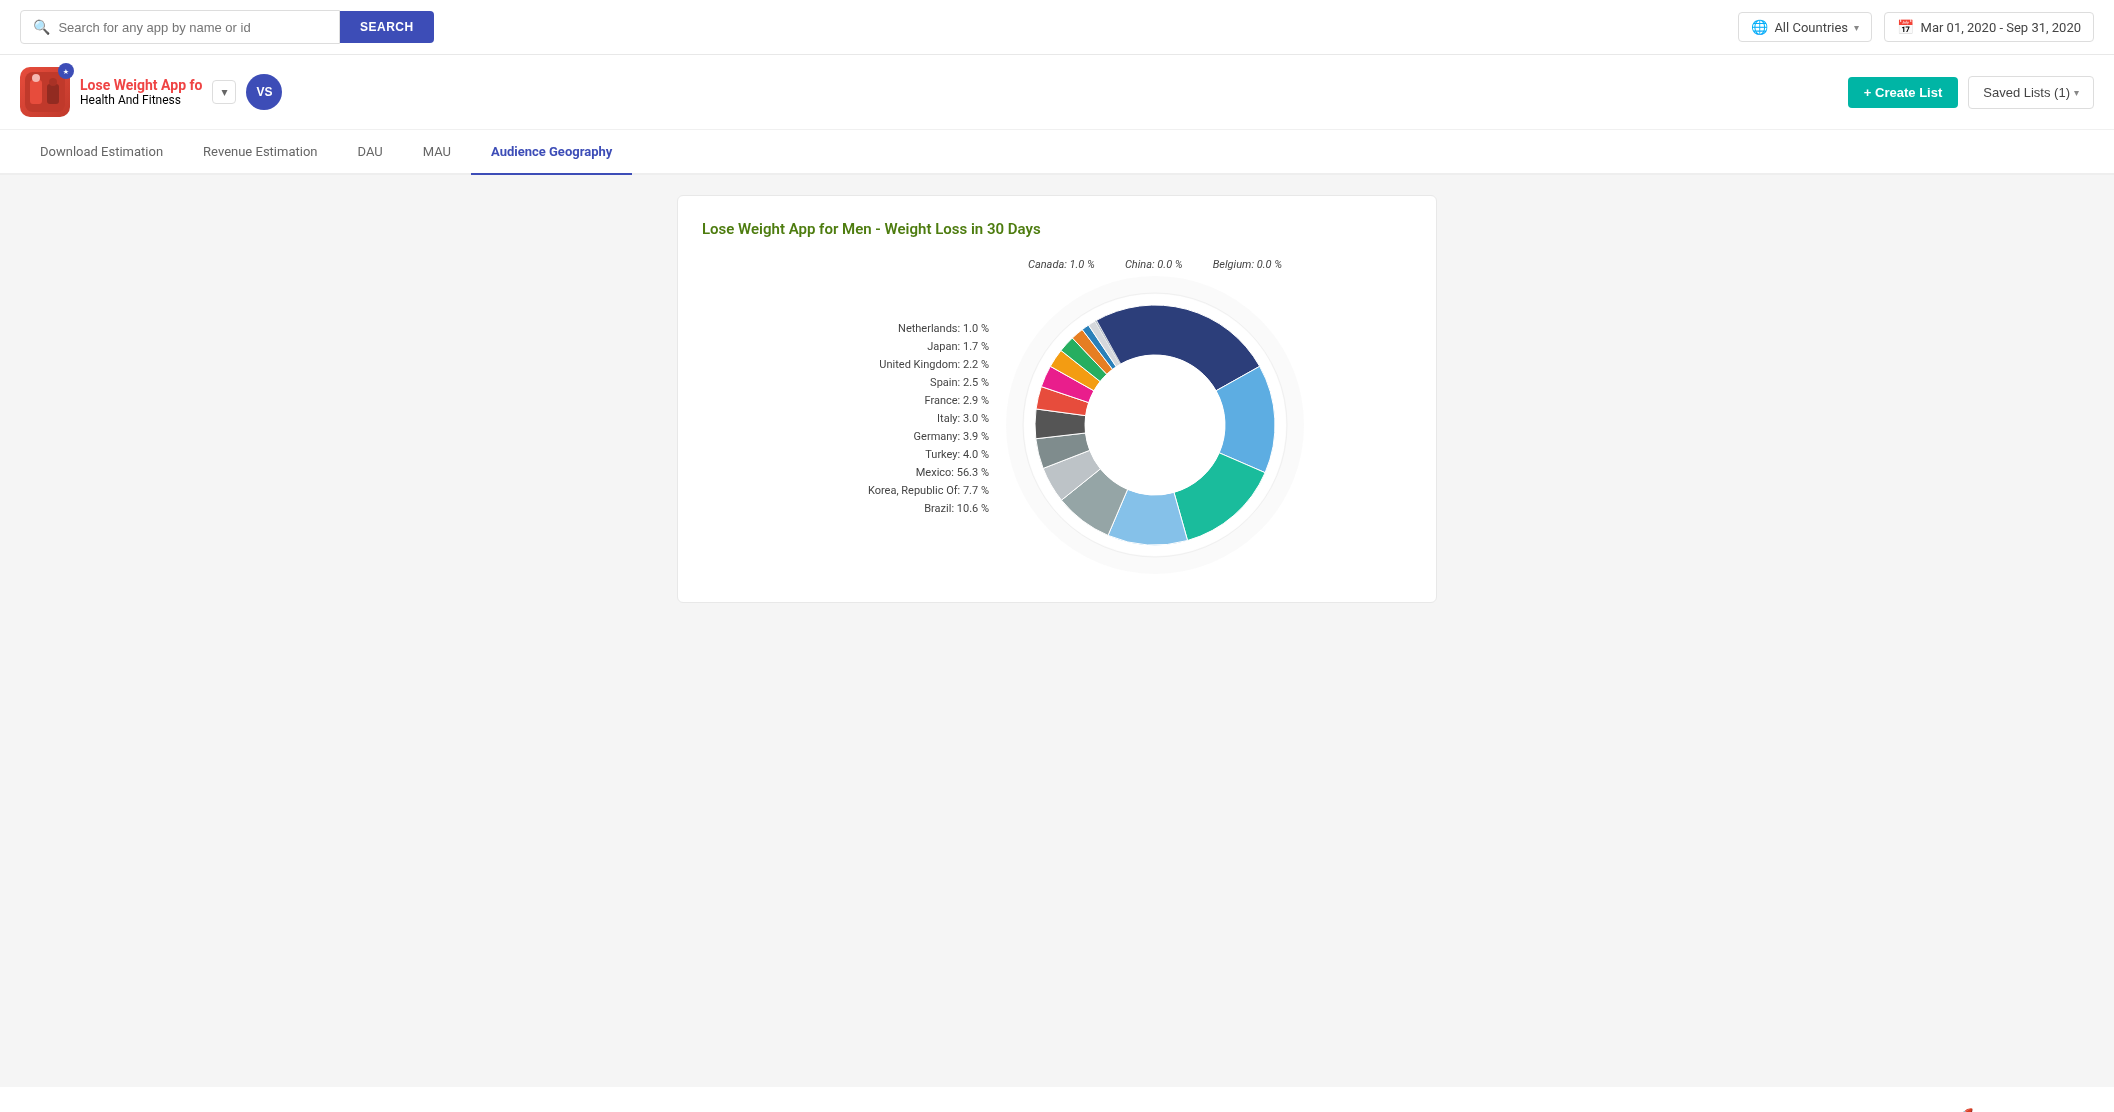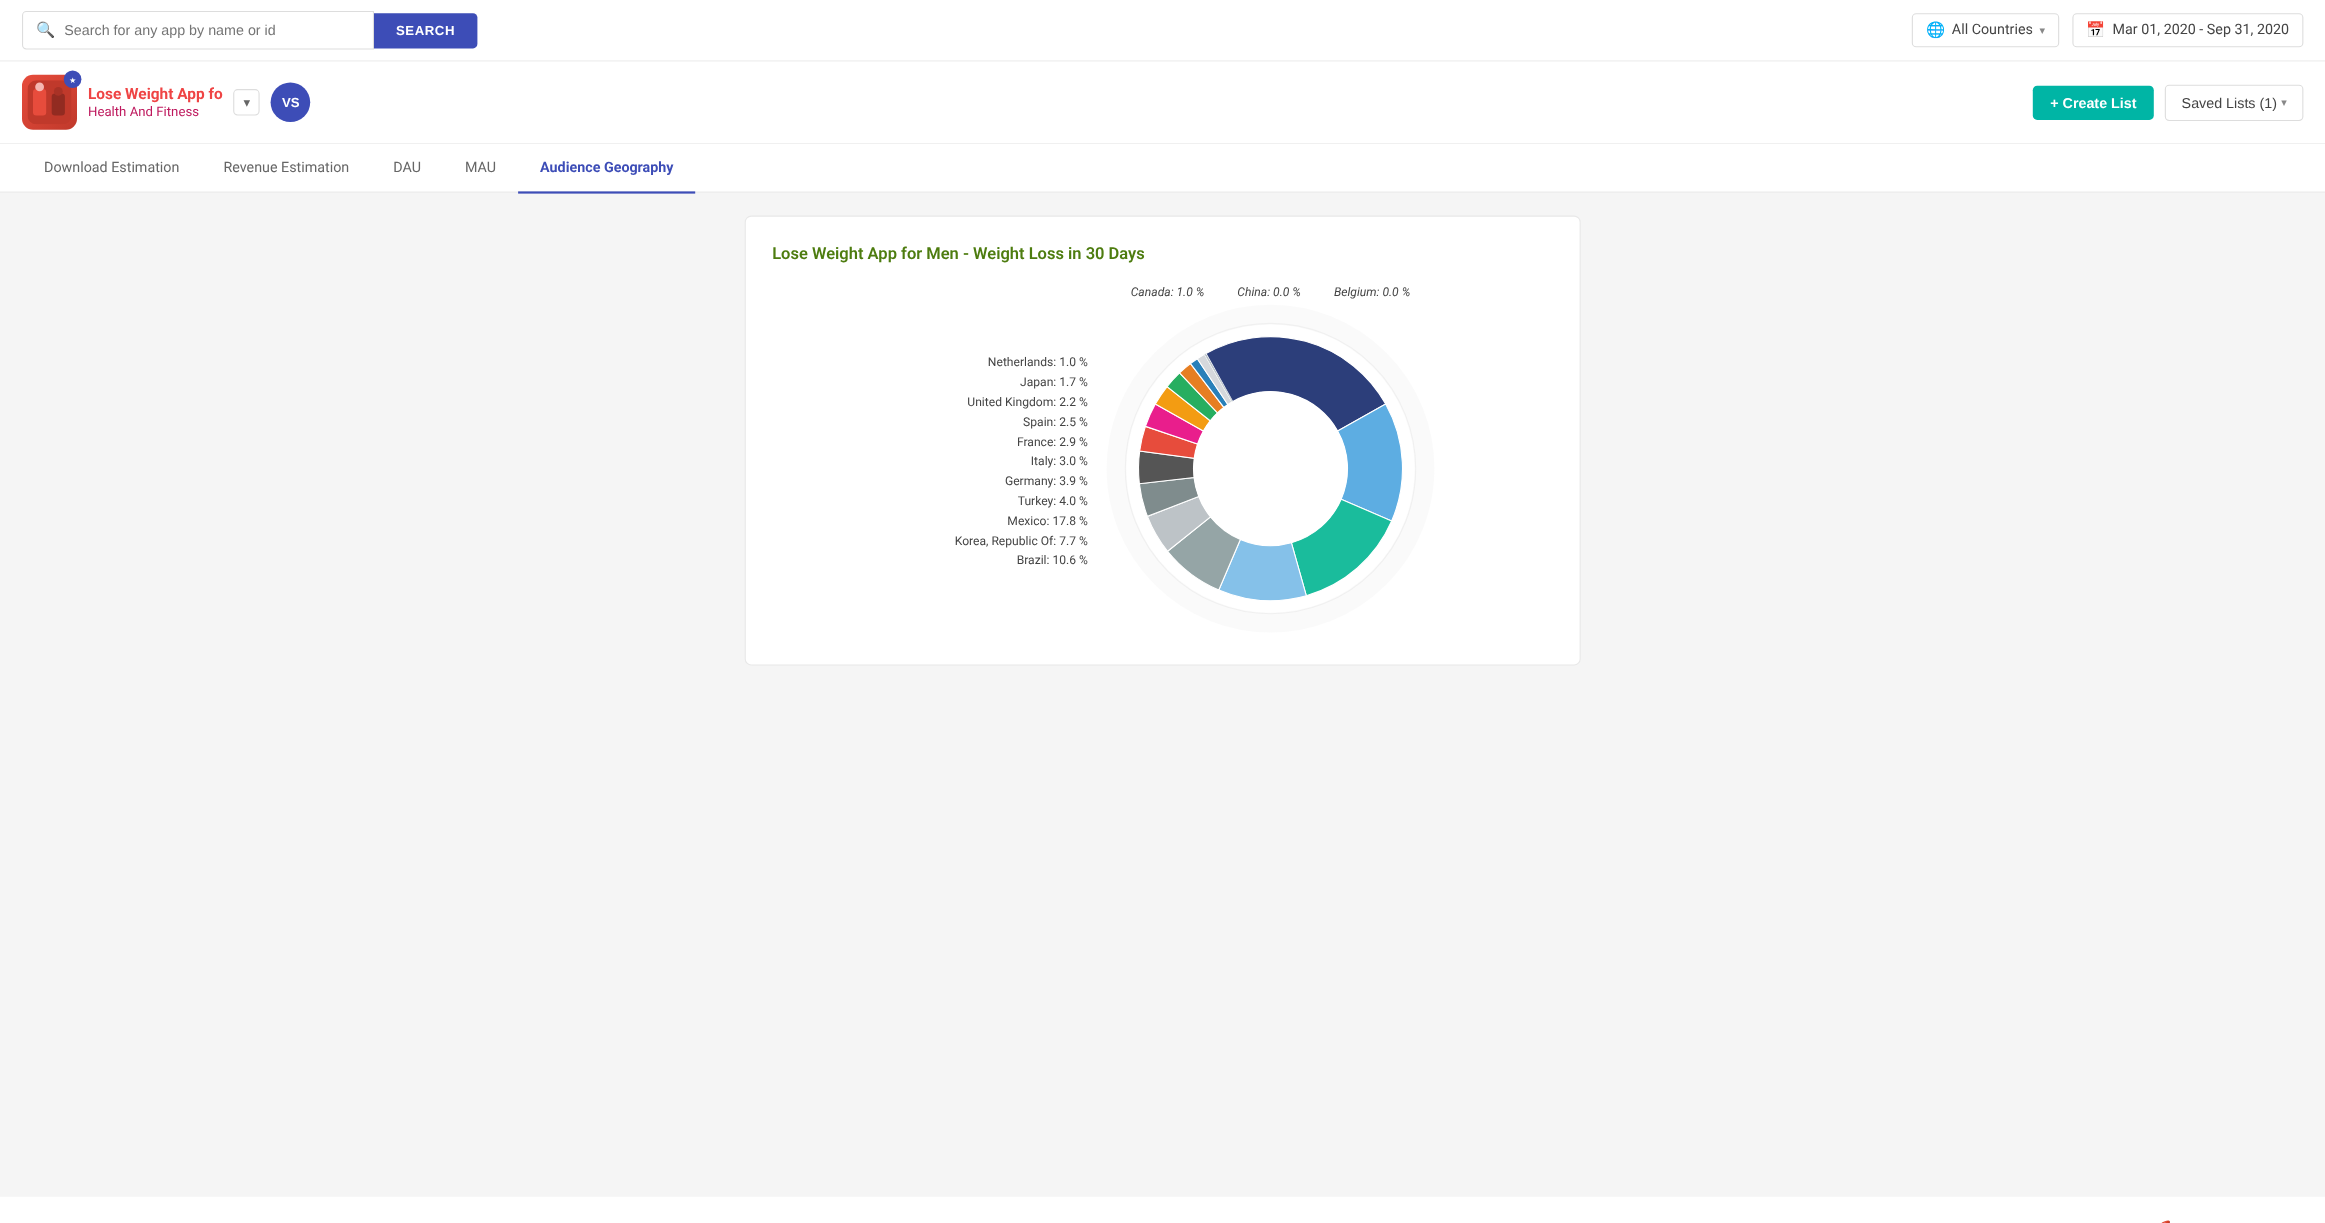--- a/index.html
+++ b/index.html
@@ -117,21 +117,21 @@
       align-items: center;
       justify-content: center;
     }
     .app-badge svg {
       width: 10px;
       height: 10px;
       fill: #fff;
     }
     .app-info { display: flex; flex-direction: column; }
     .app-name { font-size: 14px; font-weight: 700; color: #ef4444; }
-    .app-category { font-size: 12px; color: #be185d; }
+    .app-category { font-size: 12px; color: #000000; }
     .dropdown-btn {
       background: none;
       border: 1px solid #ddd;
       border-radius: 4px;
       padding: 4px 8px;
       cursor: pointer;
       color: #666;
       font-size: 12px;
     }
     .vs-btn {
@@ -313,21 +313,21 @@
 
       <div style="display:flex; flex-direction:column; align-items:flex-end; gap:5px; font-size:11px; color:#444; margin-right:16px; min-width:180px;">
         <span>Netherlands: 1.0 %</span>
         <span>Japan: 1.7 %</span>
         <span>United Kingdom: 2.2 %</span>
         <span>Spain: 2.5 %</span>
         <span>France: 2.9 %</span>
         <span>Italy: 3.0 %</span>
         <span>Germany: 3.9 %</span>
         <span>Turkey: 4.0 %</span>
-        <span>Mexico: 17.8 %</span>
+        <span>Mexico: 56.3 %</span>
         <span>Korea, Republic Of: 7.7 %</span>
         <span>Brazil: 10.6 %</span>
       </div>
 
       <div style="position:relative;font-style:italic;">
         
         <div style="display:flex; justify-content:center; gap:30px; font-size:11px; color:#444; margin-bottom:4px;">
           <span>Canada: 1.0 %</span>
           <span>China: 0.0 %</span>
           <span>Belgium: 0.0 %</span>

